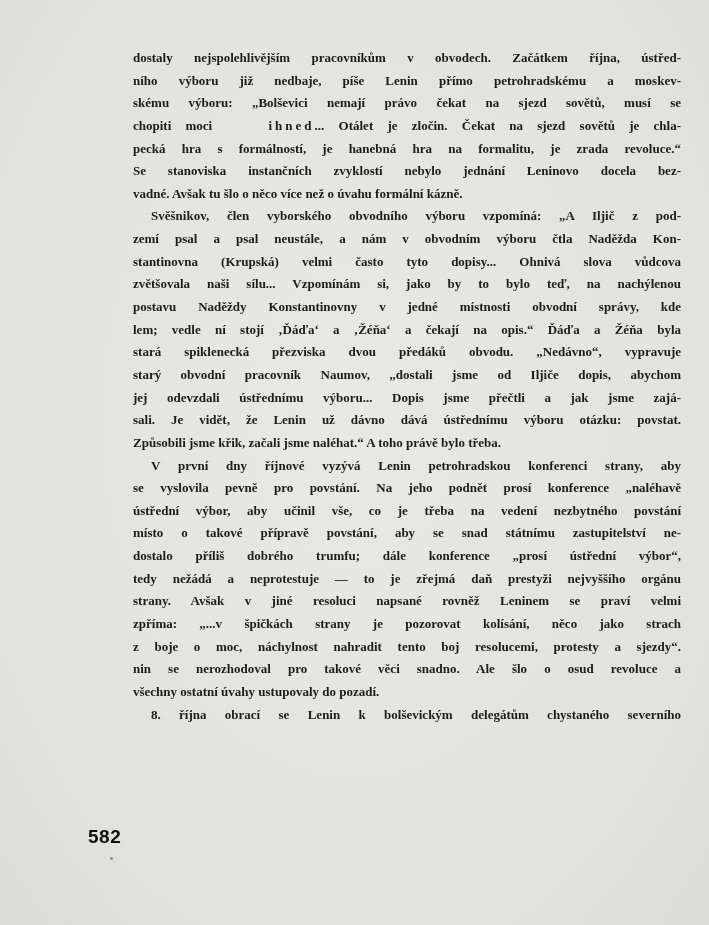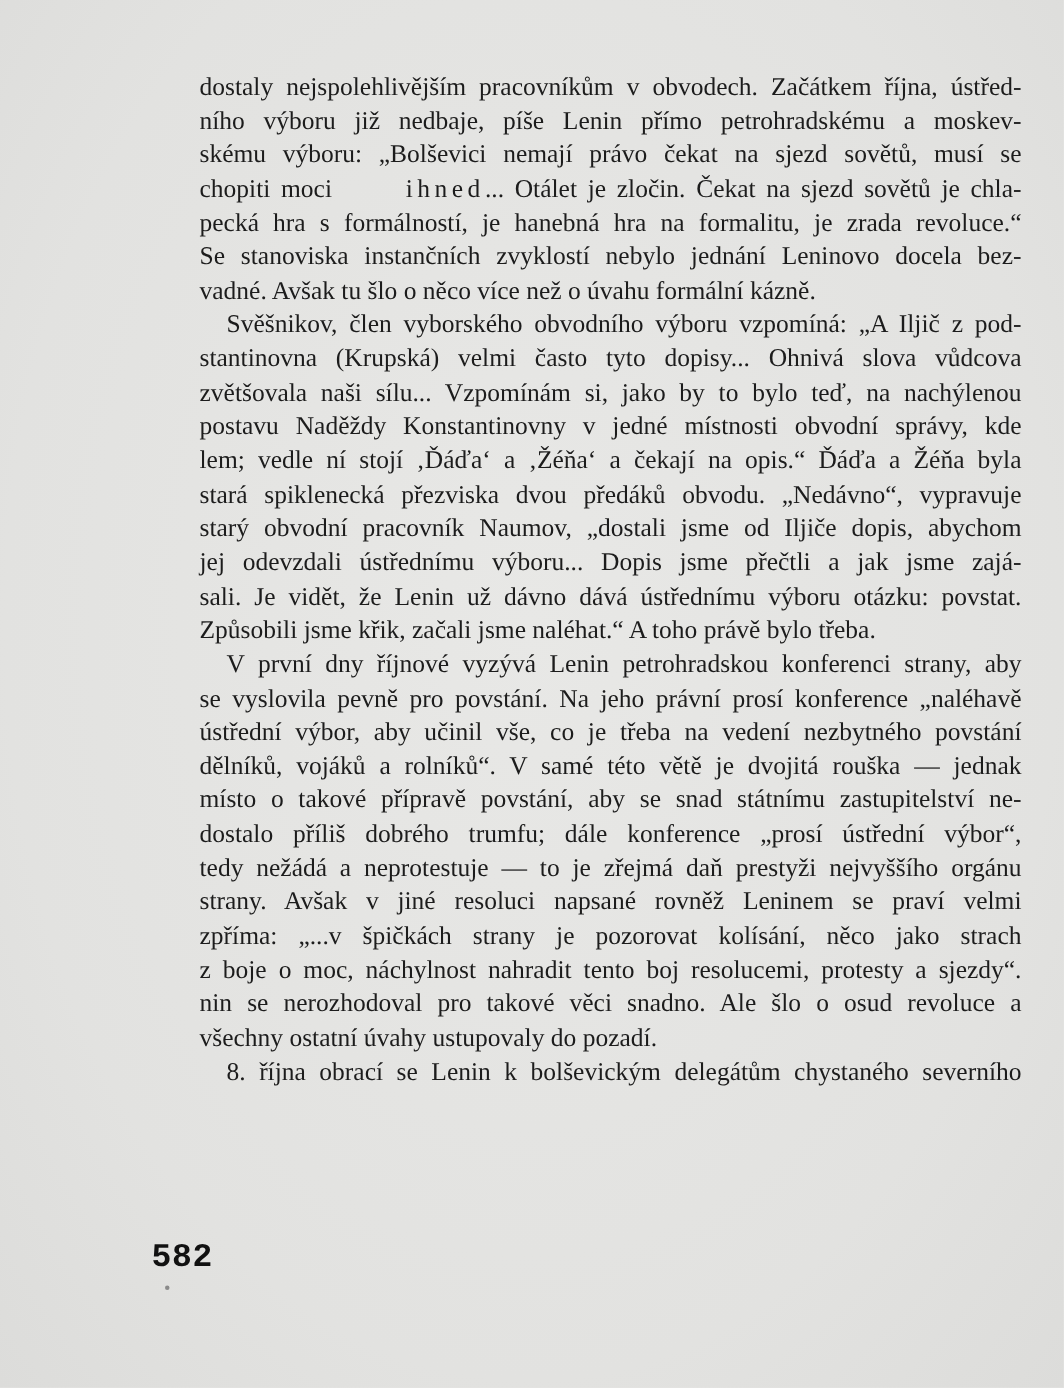--- a/index.html
+++ b/index.html
@@ -18,48 +18,49 @@
       left: 0; top: 0;
       width: 709px; height: 925px;
       background: radial-gradient(ellipse at 50% 45%, #e8e8e6 0%, #e2e2e0 70%, #dcdcda 100%);
     }
     .text-block {
       position: absolute;
       left: 133px;
       top: 47px;
       width: 548px;
       font-family: "Liberation Serif", "DejaVu Serif", serif;
-      font-size: 17px;
+      font-size: 13px;
       line-height: 22.65px;
       color: #1c1c1c;
+      font-weight: bold;
     }
     .line {
       display: block;
       white-space: nowrap;
       text-align: justify;
       text-align-last: justify;
       height: 22.65px;
     }
     .line.last {
       text-align-last: left;
     }
     .line.indent {
       padding-left: 18px;
     }
     .spaced {
       letter-spacing: 3px;
       margin-left: 42px;
     }
     .page-number {
       position: absolute;
-      left: 101px;
+      left: 88px;
       top: 826px;
-      font-family: Liberation Mono, monospace;
+      font-family: Liberation Sans, sans-serif;
       font-weight: bold;
-      font-size: 22px;
+      font-size: 19px;
       color: #111;
       letter-spacing: 0.5px;
     }
     .speck {
       position: absolute;
       left: 110px;
       top: 857px;
       width: 3px;
       height: 3px;
       border-radius: 50%;
@@ -72,33 +73,33 @@
 <div class="page">
   <div class="text-block">
     <span class="line">dostaly nejspolehlivějším pracovníkům v obvodech. Začátkem října, ústřed-</span>
     <span class="line">ního výboru již nedbaje, píše Lenin přímo petrohradskému a moskev-</span>
     <span class="line">skému výboru: „Bolševici nemají právo čekat na sjezd sovětů, musí se</span>
     <span class="line"><span>chopiti moci </span><span class="spaced">ihned</span><span>... Otálet je zločin. Čekat na sjezd sovětů je chla-</span></span>
     <span class="line">pecká hra s formálností, je hanebná hra na formalitu, je zrada revoluce.“</span>
     <span class="line">Se stanoviska instančních zvyklostí nebylo jednání Leninovo docela bez-</span>
     <span class="line last">vadné. Avšak tu šlo o něco více než o úvahu formální kázně.</span>
     <span class="line indent">Svěšnikov, člen vyborského obvodního výboru vzpomíná: „A Iljič z pod-</span>
+    <span class="line">zemí psal a psal neustále, a nám v obvodním výboru čtla Naděžda Kon-</span>
     <span class="line">stantinovna (Krupská) velmi často tyto dopisy... Ohnivá slova vůdcova</span>
     <span class="line">zvětšovala naši sílu... Vzpomínám si, jako by to bylo teď, na nachýlenou</span>
     <span class="line">postavu Naděždy Konstantinovny v jedné místnosti obvodní správy, kde</span>
     <span class="line">lem; vedle ní stojí ‚Ďáďa‘ a ‚Žéňa‘ a čekají na opis.“ Ďáďa a Žéňa byla</span>
     <span class="line">stará spiklenecká přezviska dvou předáků obvodu. „Nedávno“, vypravuje</span>
     <span class="line">starý obvodní pracovník Naumov, „dostali jsme od Iljiče dopis, abychom</span>
     <span class="line">jej odevzdali ústřednímu výboru... Dopis jsme přečtli a jak jsme zajá-</span>
     <span class="line">sali. Je vidět, že Lenin už dávno dává ústřednímu výboru otázku: povstat.</span>
     <span class="line last">Způsobili jsme křik, začali jsme naléhat.“ A toho právě bylo třeba.</span>
     <span class="line indent">V první dny říjnové vyzývá Lenin petrohradskou konferenci strany, aby</span>
-    <span class="line">se vyslovila pevně pro povstání. Na jeho právní prosí konference „naléhavě</span>
+    <span class="line">se vyslovila pevně pro povstání. Na jeho podnět prosí konference „naléhavě</span>
     <span class="line">ústřední výbor, aby učinil vše, co je třeba na vedení nezbytného povstání</span>
-    <span class="line">dělníků, vojáků a rolníků“. V samé této větě je dvojitá rouška — jednak</span>
     <span class="line">místo o takové přípravě povstání, aby se snad státnímu zastupitelství ne-</span>
     <span class="line">dostalo příliš dobrého trumfu; dále konference „prosí ústřední výbor“,</span>
     <span class="line">tedy nežádá a neprotestuje — to je zřejmá daň prestyži nejvyššího orgánu</span>
     <span class="line">strany. Avšak v jiné resoluci napsané rovněž Leninem se praví velmi</span>
     <span class="line">zpříma: „...v špičkách strany je pozorovat kolísání, něco jako strach</span>
     <span class="line">z boje o moc, náchylnost nahradit tento boj resolucemi, protesty a sjezdy“.</span>
     <span class="line">nin se nerozhodoval pro takové věci snadno. Ale šlo o osud revoluce a</span>
     <span class="line last">všechny ostatní úvahy ustupovaly do pozadí.</span>
     <span class="line indent">8. října obrací se Lenin k bolševickým delegátům chystaného severního</span>
   </div>

